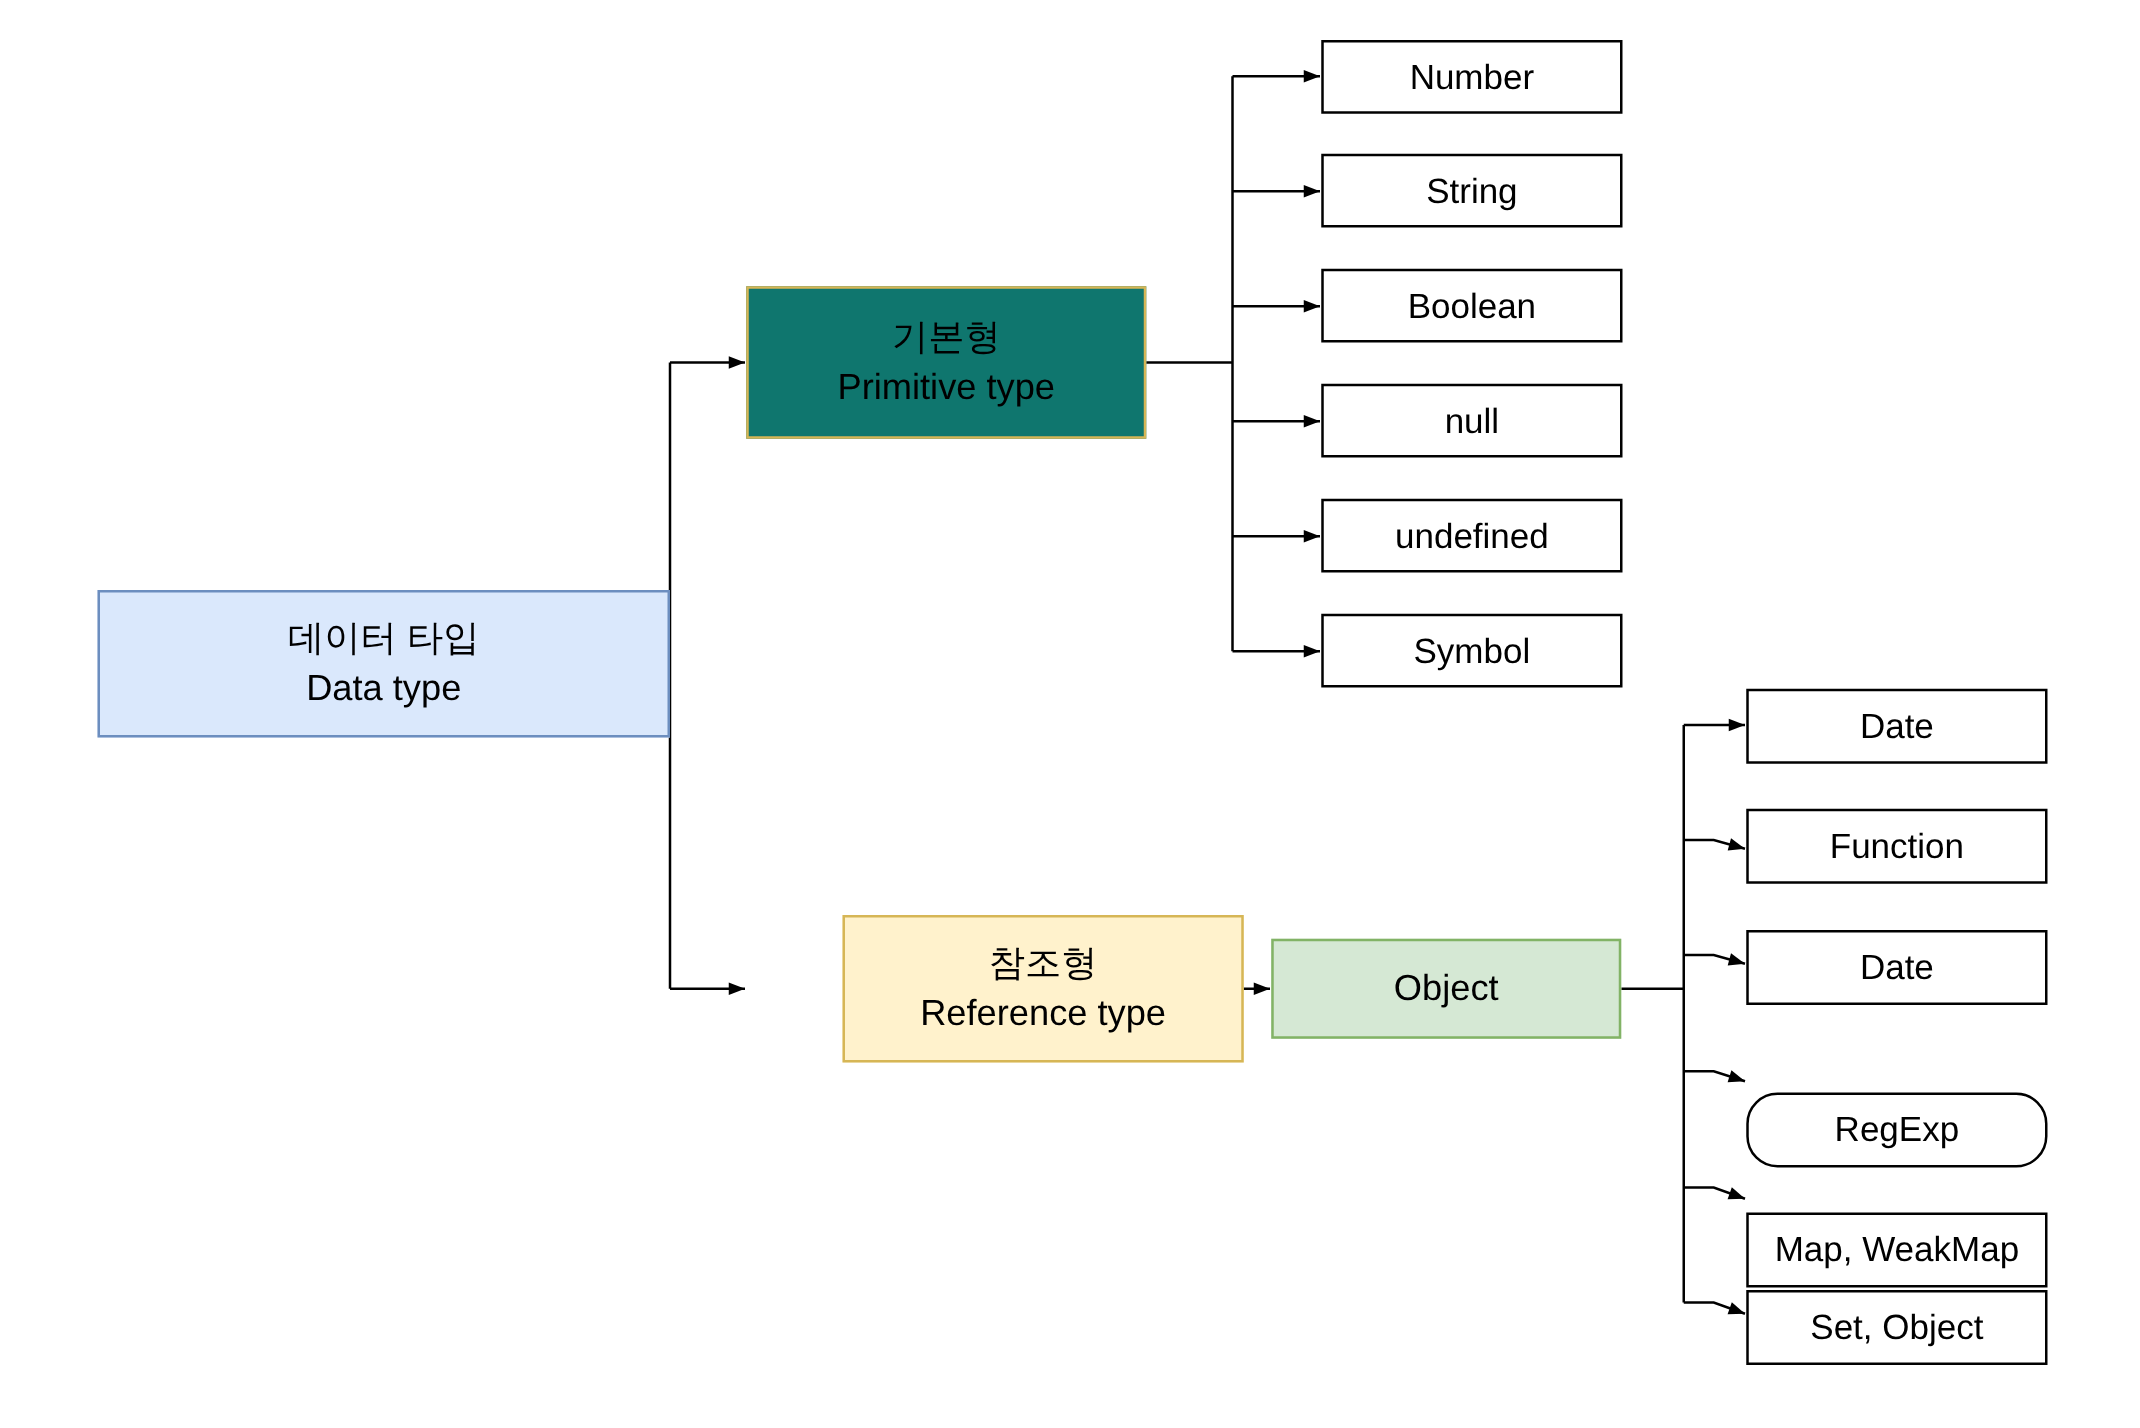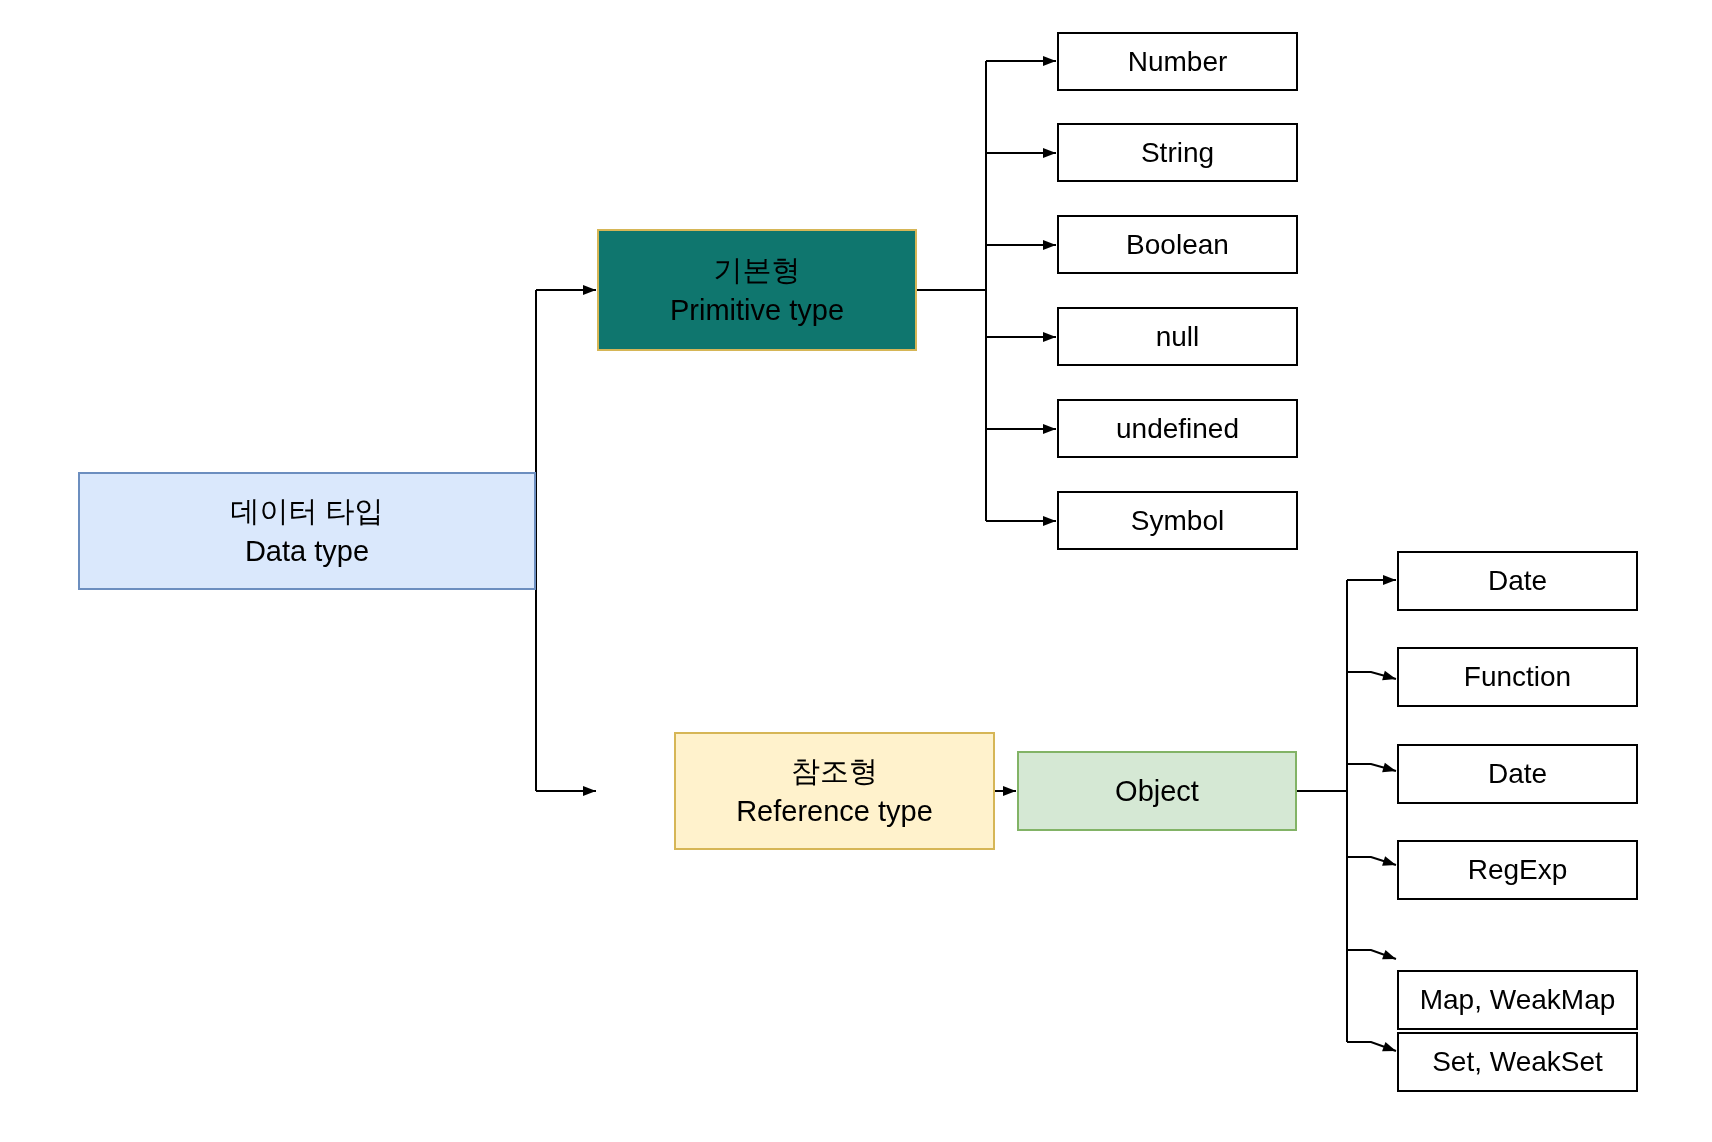--- a/index.html
+++ b/index.html
@@ -71,21 +71,21 @@
   .o-leaf { left: 1397px; width: 241px; height: 60px; }
   #leaf-number    { top: 32px;  }
   #leaf-string    { top: 123px; }
   #leaf-boolean   { top: 215px; }
   #leaf-null      { top: 307px; }
   #leaf-undefined { top: 399px; }
   #leaf-symbol    { top: 491px; }
   #leaf-array     { top: 551px; }
   #leaf-function  { top: 647px; }
   #leaf-date      { top: 744px; }
-  #leaf-regexp    { top: 840px; }
+  #leaf-regexp    { top: 874px; border-radius: 25px; }
   #leaf-map       { top: 970px; }
   #leaf-set       { top: 1032px; }
 </style>
 </head>
 <body>
 
 <div id="canvas">
 
   <svg id="edges" width="1712" height="1142" viewBox="0 0 1712 1142">
     <defs>
@@ -167,16 +167,16 @@
   <div id="leaf-date" class="node leaf o-leaf">
     <span>Date</span>
   </div>
   <div id="leaf-regexp" class="node leaf o-leaf">
     <span>RegExp</span>
   </div>
   <div id="leaf-map" class="node leaf o-leaf">
     <span>Map, WeakMap</span>
   </div>
   <div id="leaf-set" class="node leaf o-leaf">
-    <span>Set, WeakSet</span>
+    <span>Set, Object</span>
   </div>
 
 </div>
 
 </body></html>

